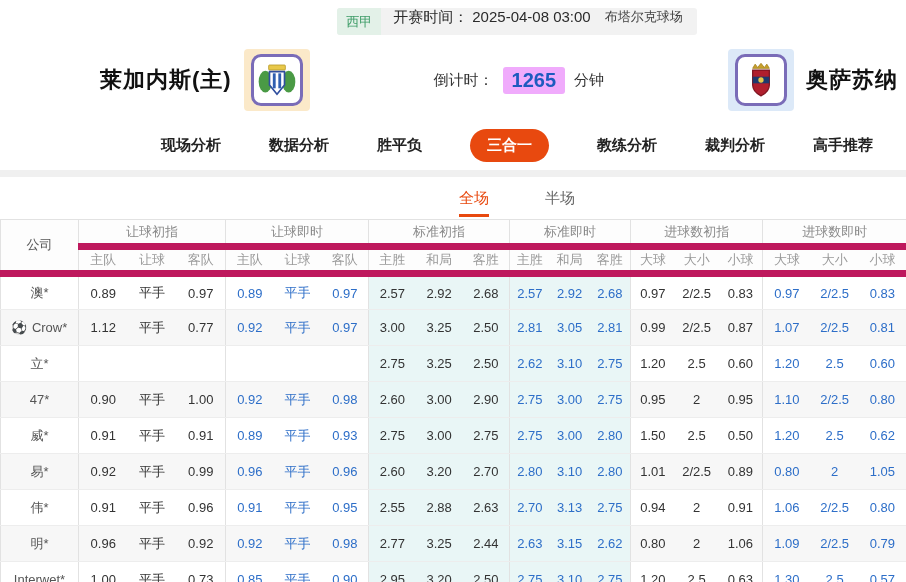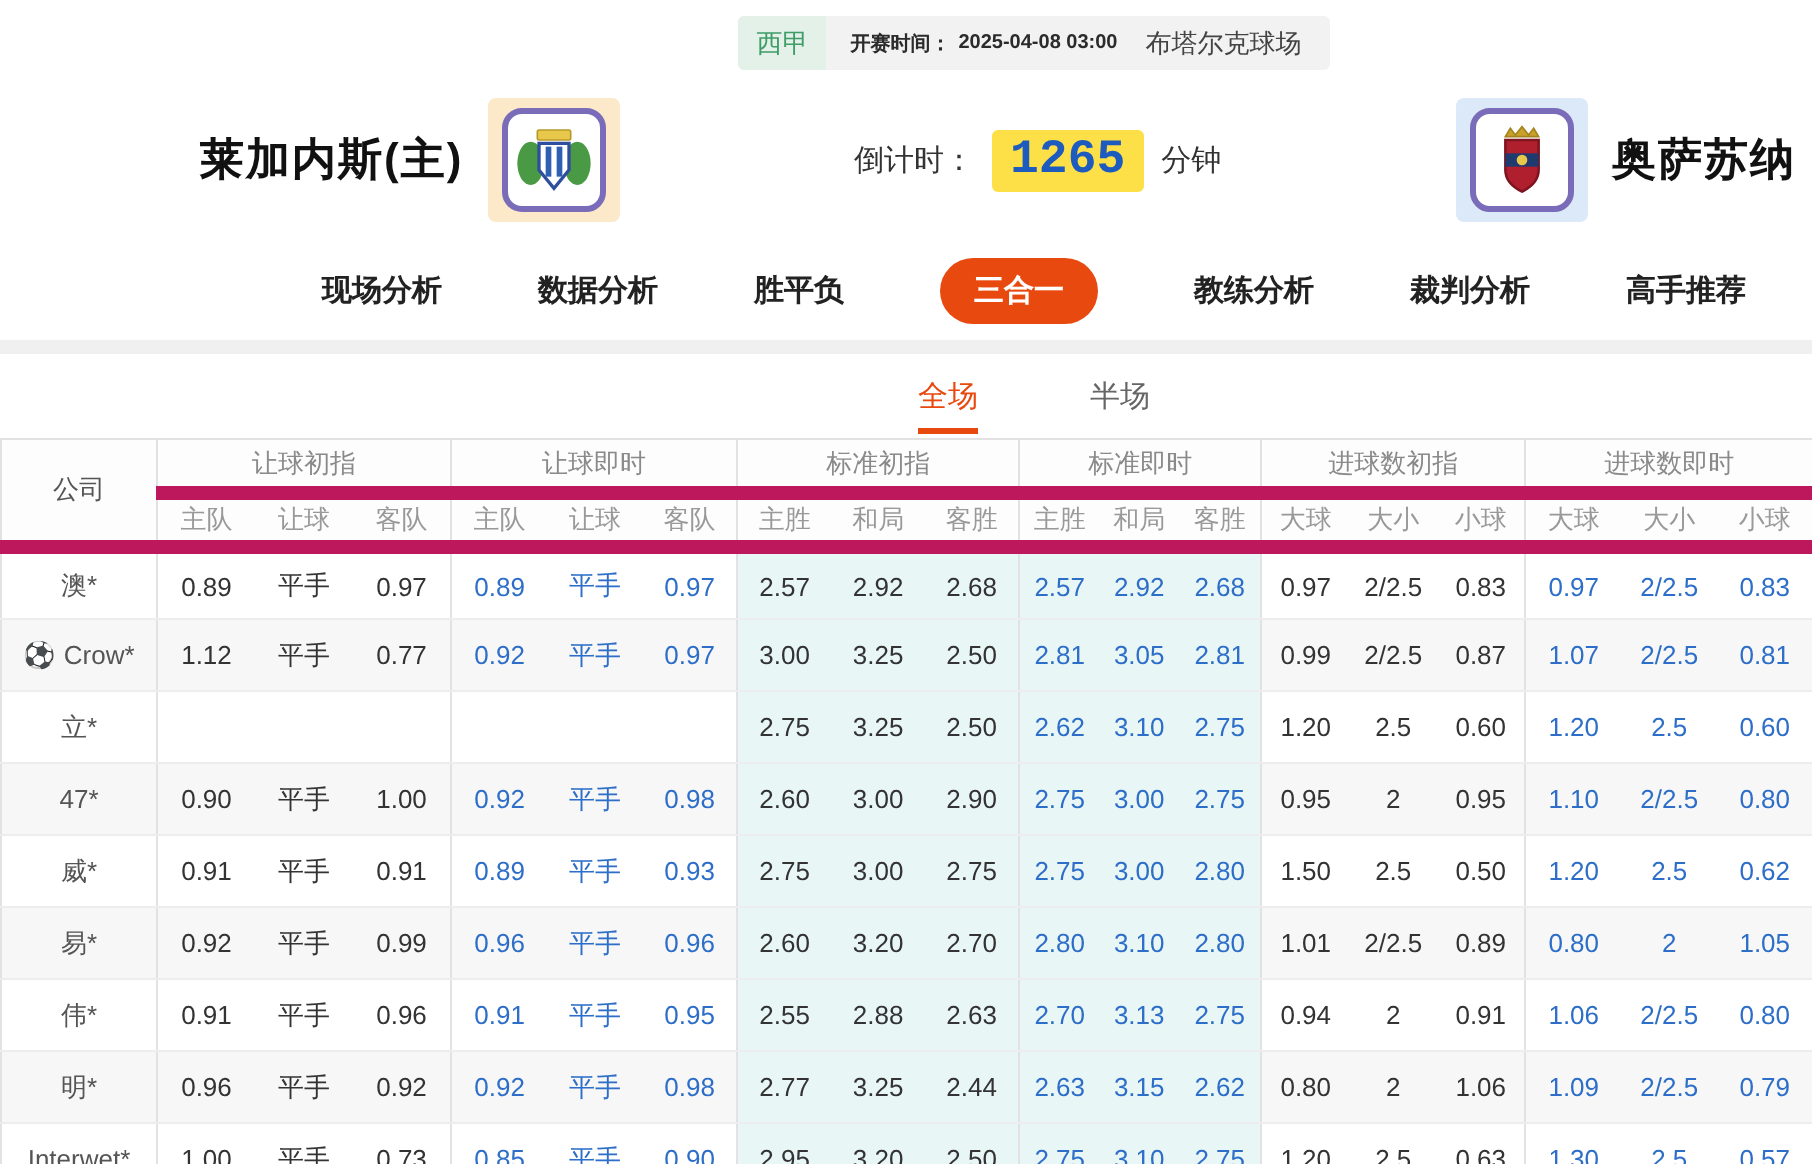--- a/index.html
+++ b/index.html
@@ -1,40 +1,40 @@
 <!DOCTYPE html>
 <html><head>
 <meta charset="utf-8">
 <style>
   * { margin:0; padding:0; box-sizing:border-box; }
   html,body { width:906px; height:582px; overflow:hidden; background:#fff;
     font-family:"Liberation Sans","DejaVu Sans",sans-serif; color:#333; }
 
   
   .strip-wrap { display:flex; justify-content:center; margin-top:8px; transform:translateX(64px); }
-  .strip { display:inline-flex; align-items:center; background:#f2f2f2; border-radius:3px;
+  .strip { display:inline-flex; align-items:flex-start; background:#f2f2f2; border-radius:3px;
     height:27px; padding-right:14px; font-size:13px; }
   .league-badge { background:#e3f1e8; color:#3f9d68; padding:0 9px; height:27px; line-height:27px;
     border-radius:3px 0 0 3px; margin-right:12px; font-size:13px; }
-  .kick-label, .kick-time { font-weight:bold; color:#2b2b2b; font-size:10px; }
+  .kick-label, .kick-time { font-weight:normal; color:#2b2b2b; font-size:15px; }
   .kick-time { margin-left:4px; }
   .venue { margin-left:14px; color:#444; }
 
   
   .teams-row { display:flex; align-items:center; height:90px; padding:0 8px 0 88px;margin-left:12px; }
   .team-group { display:flex; align-items:center; gap:12px; }
   .team-name { font-size:22px; font-weight:bold; color:#111; letter-spacing:1px; }
   .logo-box { width:66px; height:62px; display:flex; align-items:center; justify-content:center; border-radius:4px; }
   .logo-box.home { background:#fbe9c9; }
   .logo-box.away { background:#dce9f8; }
   .logo-inner { width:52px; height:52px; background:#fff; border:3px solid #7a6cb8; border-radius:10px;
     display:flex; align-items:center; justify-content:center; }
-  .countdown { flex:1; display:flex; align-items:center; justify-content:center; gap:9px;font-family:Liberation Mono, monospace; }
+  .countdown { flex:1; display:flex; align-items:center; justify-content:center; gap:9px; }
   .cd-label, .cd-unit { font-size:15px; color:#333; }
-  .cd-value { background:#fde047; color:#1d5bbf; font-weight:bold; font-size:24px;
+  .cd-value { background:#f0abfc; color:#1d5bbf; font-weight:bold; font-size:20px;
     padding:2px 9px; border-radius:3px; }
 
   
   .nav-row { display:flex; justify-content:center; align-items:center; gap:48px; height:40px;
     transform:translateX(64px); }
   .nav-tab { font-size:15px; font-weight:bold; color:#222; cursor:pointer; white-space:nowrap; }
   .nav-tab.active { background:#e8490f; color:#fff; padding:7px 17px; border-radius:17px; }
 
   .divider-band { height:7px; background:#f0f0f0; margin-top:5px; }
 

